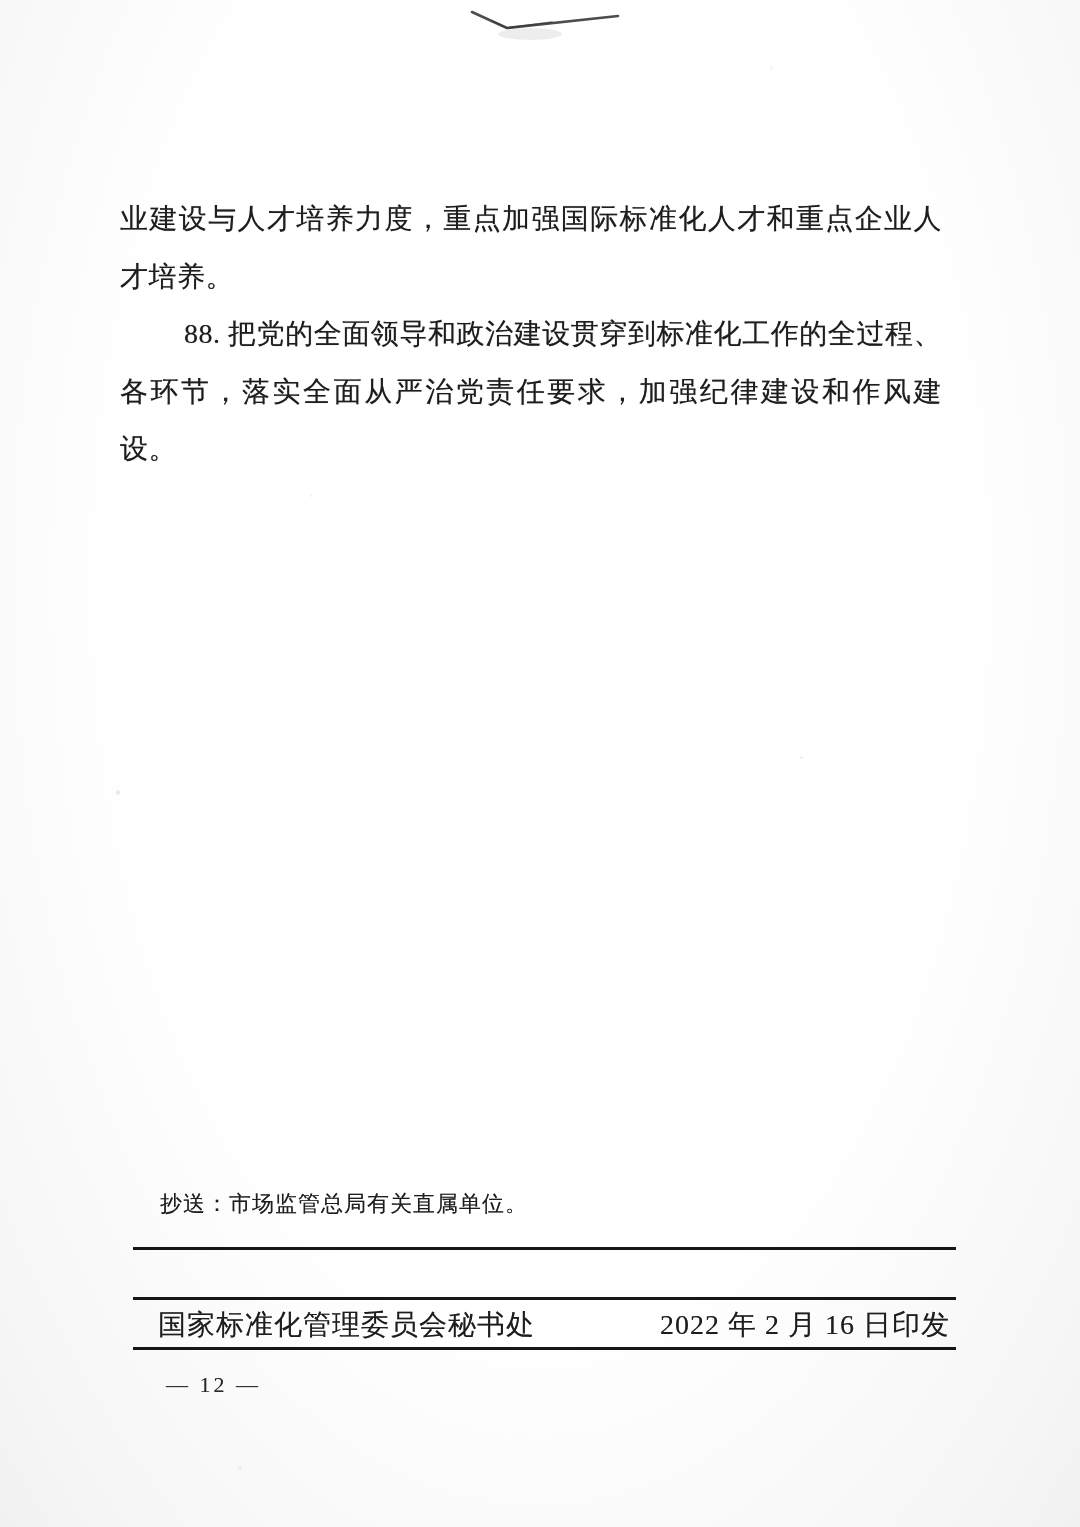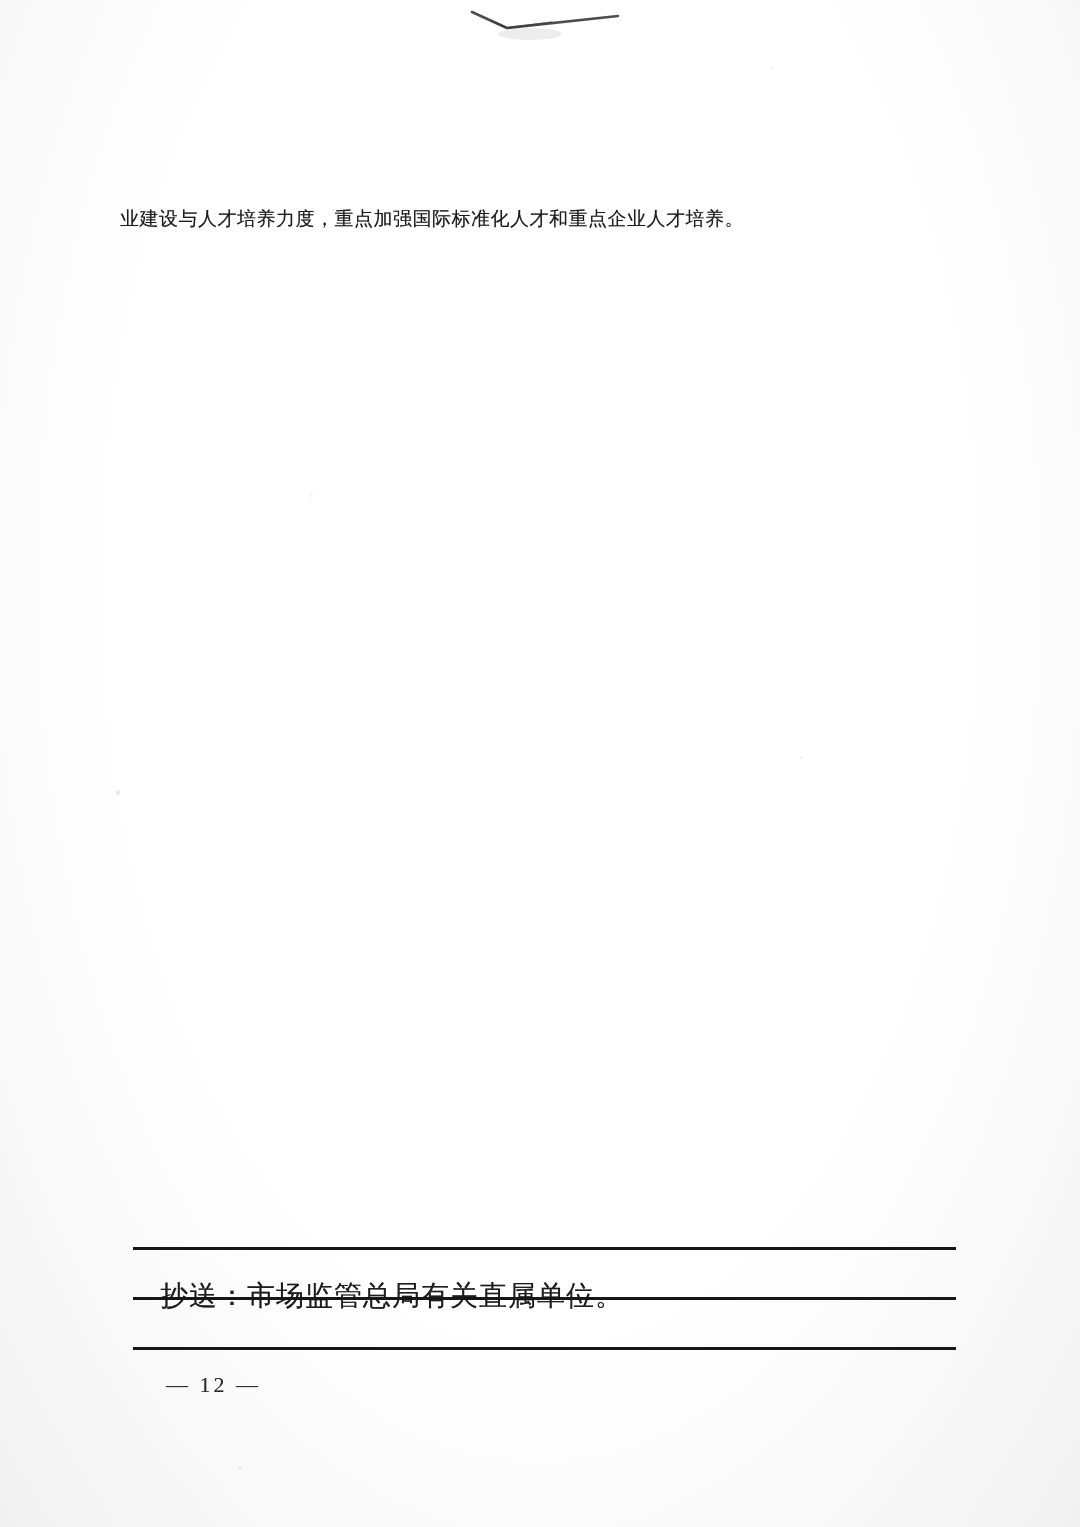--- a/index.html
+++ b/index.html
@@ -39,21 +39,21 @@
   .speck.s3 { left: 310px;  top: 494px;  width: 3px; height: 3px; opacity: .08; }
   .speck.s4 { left: 770px;  top: 66px;   width: 3px; height: 3px; opacity: .08; }
   .speck.s5 { left: 238px;  top: 1466px; width: 4px; height: 3px; opacity: .10; }
 
   
   .body-text {
     position: absolute;
     left: 120px;
     top: 190px;
     width: 822px;
-    font-size: 19px;
+    font-size: 28px;
     line-height: 57.5px;
     text-align: justify;
     text-justify: inter-character;
     letter-spacing: 0.5px;
     text-shadow: 0 0 0.7px rgba(30,30,30,0.55);
   }
   .body-text p { margin: 0; }
   .body-text p.indent { text-indent: 64px; }
 
   
@@ -69,23 +69,23 @@
   .rule-bottom { top: 1347px; }
 
   .footer-row {
     position: absolute;
     left: 133px;
     width: 823px;
     box-sizing: border-box;
     text-shadow: 0 0 0.6px rgba(30,30,30,0.5);
   }
   .cc-row {
-    top: 1276px;
+    top: 1184px;
     padding-left: 27px;
-    font-size: 28px;
+    font-size: 22px;
     line-height: 40px;
     letter-spacing: 1px;
   }
   .issuer-row {
     top: 1305px;
     padding-left: 25px;
     padding-right: 6px;
     font-size: 28px;
     line-height: 40px;
     display: flex;
@@ -116,28 +116,33 @@
   </svg>
 
   <div class="speck s1"></div>
   <div class="speck s2"></div>
   <div class="speck s3"></div>
   <div class="speck s4"></div>
   <div class="speck s5"></div>
 
   <div class="body-text">
     <p>业建设与人才培养力度，重点加强国际标准化人才和重点企业人才培养。</p>
+    <p class="indent">88. 把党的全面领导和政治建设贯穿到标准化工作的全过程、各环节，落实全面从严治党责任要求，加强纪律建设和作风建设。</p>
   </div>
 
   <div class="rule rule-top"></div>
 
   <div class="footer-row cc-row">
     <span>抄送：市场监管总局有关直属单位。</span>
   </div>
 
   <div class="rule rule-mid"></div>
 
+  <div class="footer-row issuer-row">
+    <span>国家标准化管理委员会秘书处</span>
+    <span>2022 年 2 月 16 日印发</span>
+  </div>
 
   <div class="rule rule-bottom"></div>
 
   <div class="page-number">— 12 —</div>
 
 </div>
 
 </body></html>

